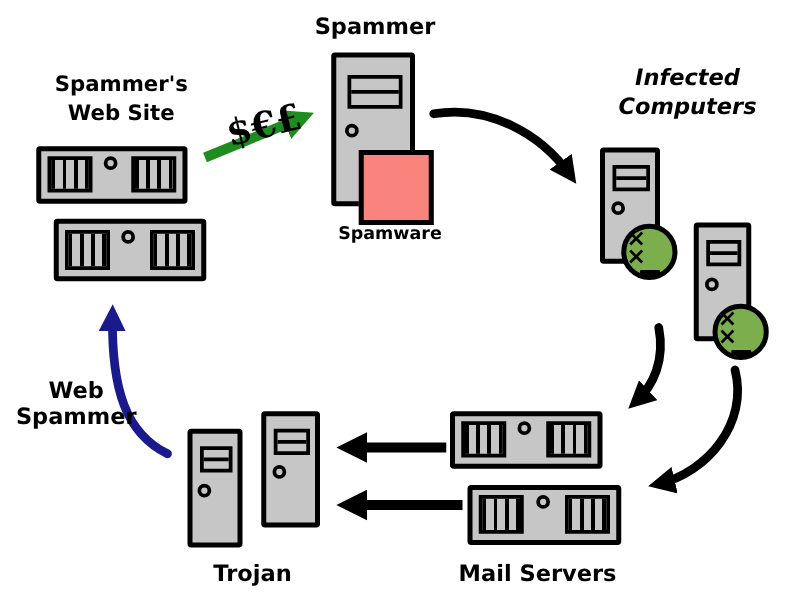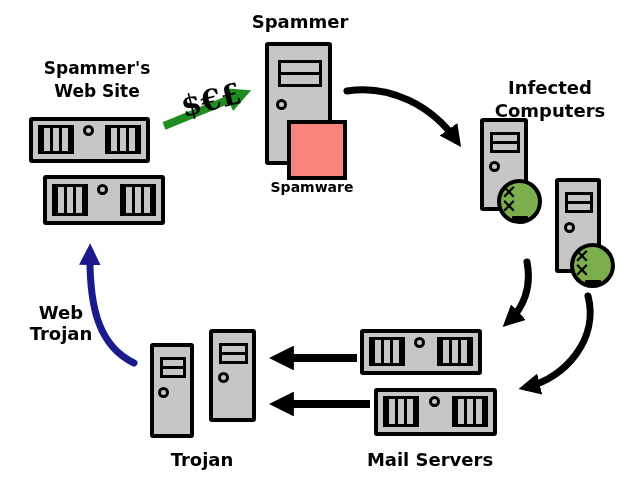--- a/index.html
+++ b/index.html
@@ -9,21 +9,21 @@
     --gray:#c6c6c6;
   }
   .arrows{position:absolute;left:0;top:0;width:631px;height:480px;pointer-events:none;}
   .label{
     position:absolute;font-weight:bold;color:#000;text-align:center;
     white-space:pre-line;line-height:22px;font-size:18px;
   }
   .label.small{font-size:14px;line-height:17px;}
   .lbl-spammer{left:230px;top:11px;width:140px;}
   .lbl-website{left:17px;top:57px;width:160px;font-size:17px;line-height:23px;}
-  .lbl-infected{left:470px;top:76px;width:160px;line-height:23px;}
+  .lbl-infected{left:470px;top:51px;width:160px;line-height:23px;font-style:italic;}
   .lbl-money{
     left:161px;top:84px;width:100px;font-size:29px;line-height:32px;
     transform:rotate(-14deg);font-family:"DejaVu Serif","Liberation Serif",serif;
   }
   .lbl-spamware{left:252px;top:179px;width:120px;}
   .lbl-virus{left:460px;top:225px;width:120px;}
   .lbl-mail{left:350px;top:449px;width:160px;}
   .lbl-users{left:142px;top:449px;width:120px;}
   .lbl-webtraffic{left:1px;top:302px;width:120px;line-height:21px;}
 
@@ -90,21 +90,21 @@
   <div class="label lbl-website">Spammer's
 Web Site</div>
   <div class="label lbl-spammer">Spammer</div>
   <div class="label lbl-money">$€£</div>
   <div class="label small lbl-spamware">Spamware</div>
   <div class="label lbl-infected">Infected
 Computers</div>
   <div class="label lbl-mail">Mail Servers</div>
   <div class="label lbl-users">Trojan</div>
   <div class="label lbl-webtraffic">Web
-Trojan</div>
+Spammer</div>
 
   <div class="rack r-web1">
     <div class="vent v-left"></div>
     <div class="vent v-right"></div>
     <div class="power"></div>
   </div>
   <div class="rack r-web2">
     <div class="vent v-left"></div>
     <div class="vent v-right"></div>
     <div class="power"></div>

